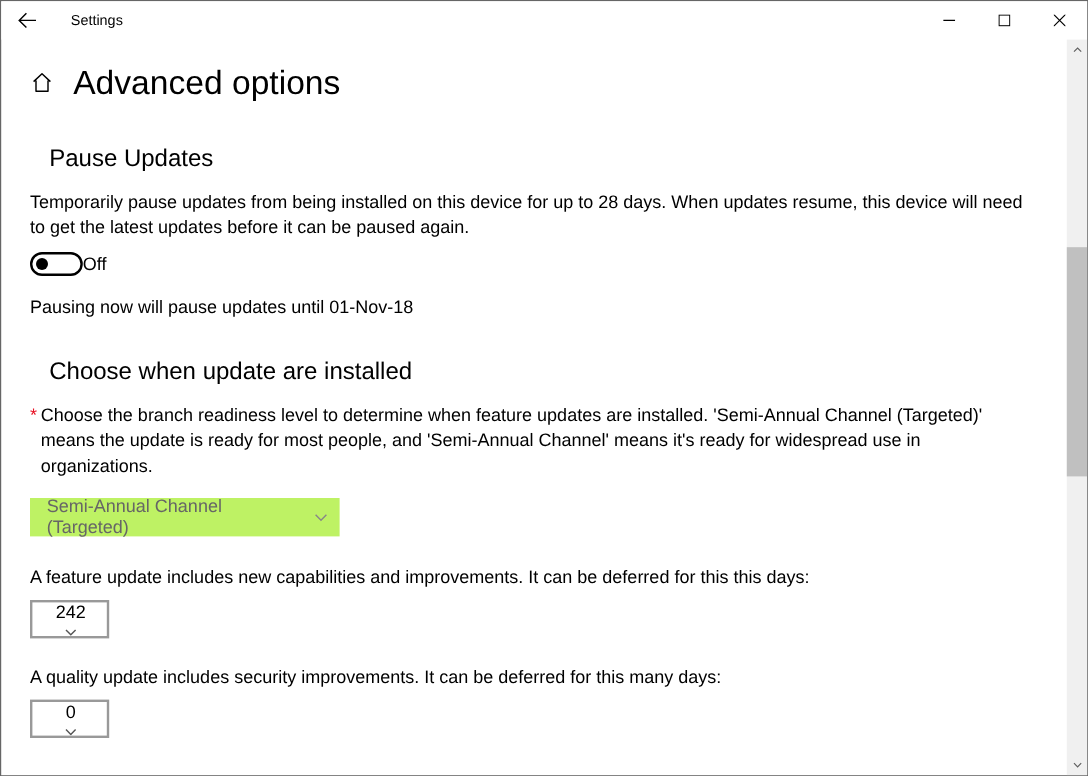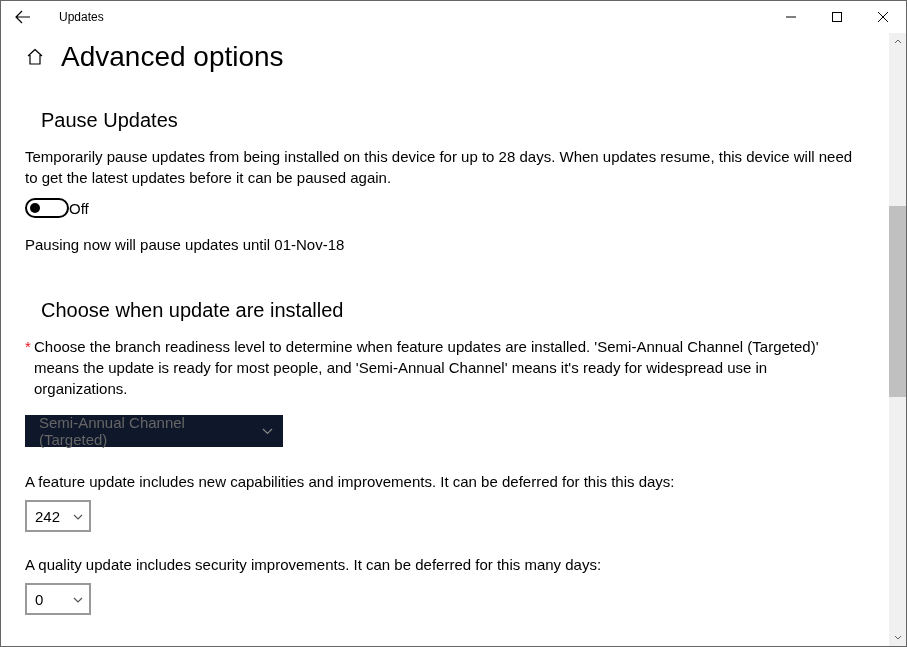--- a/index.html
+++ b/index.html
@@ -84,21 +84,21 @@
     width: 100%;
     top: 27%;
     height: 33%;
     background: #c0c0c0;
   }
 
   .page-header {
     display: flex;
     align-items: center;
     gap: 16px;
-    margin-top: 8px;
+    margin-top: 20px;
     margin-bottom: 36px;
   }
   .home-icon {
     width: 20px; height: 20px;
     display: flex;
     align-items: center;
     justify-content: center;
   }
   .page-title {
     font-size: 28px;
@@ -142,21 +142,21 @@
     width: 10px;
     height: 10px;
     background: #000;
     border-radius: 50%;
     transform: translateY(-50%);
   }
   .toggle-label { font-size: 15px; }
 
   .pause-until {
     font-size: 15px;
-    margin-bottom: 46px;
+    margin-bottom: 34px;
   }
 
   .indented-text {
     position: relative;
     padding-left: 9px;
   }
   .asterisk {
     position: absolute;
     left: 0;
     top: 0;
@@ -167,34 +167,35 @@
   .combo {
     display: inline-flex;
     align-items: center;
     justify-content: space-between;
     height: 32px;
     border: 2px solid transparent;
     padding: 0 8px 0 12px;
     font-size: 15px;
   }
   .combo.policy {
-    background: #0f172a;
+    background: #bef264;
     color: #666;
     width: 258px;
     margin: 6px 0 26px 0;
     gap: 28px;
   }
   .combo.small {
     border: 2px solid #999;
     background: #fff;
     color: #000;
     width: 66px;
     height: 32px;
     margin: 4px 0 24px 0;
     padding: 0 6px 0 8px;
+    flex-direction: column;
   }
   .combo .chev {
     font-size: 12px;
   }
   .combo.policy .chev { color: #888; }
   .combo.small .chev { color: #555; }
 
   .defer-text {
     font-size: 15px;
     margin: 0 0 6px 0;
@@ -203,21 +204,21 @@
 </style>
 </head>
 <body>
 
 <div class="titlebar">
   <div class="back">
     <svg width="16" height="16" viewBox="0 0 16 16">
       <path d="M7 2 L1 8 L7 14 M1 8 L15 8" stroke="#000" stroke-width="1.2" fill="none"></path>
     </svg>
   </div>
-  <div class="title">Updates</div>
+  <div class="title">Settings</div>
   <div class="spacer"></div>
   <div class="winbtn">
     <svg width="10" height="10" viewBox="0 0 10 10">
       <path d="M0 5 L10 5" stroke="#000" stroke-width="1"></path>
     </svg>
   </div>
   <div class="winbtn">
     <svg width="10" height="10" viewBox="0 0 10 10">
       <rect x="0.5" y="0.5" width="9" height="9" stroke="#000" stroke-width="1" fill="none"></rect>
     </svg>

